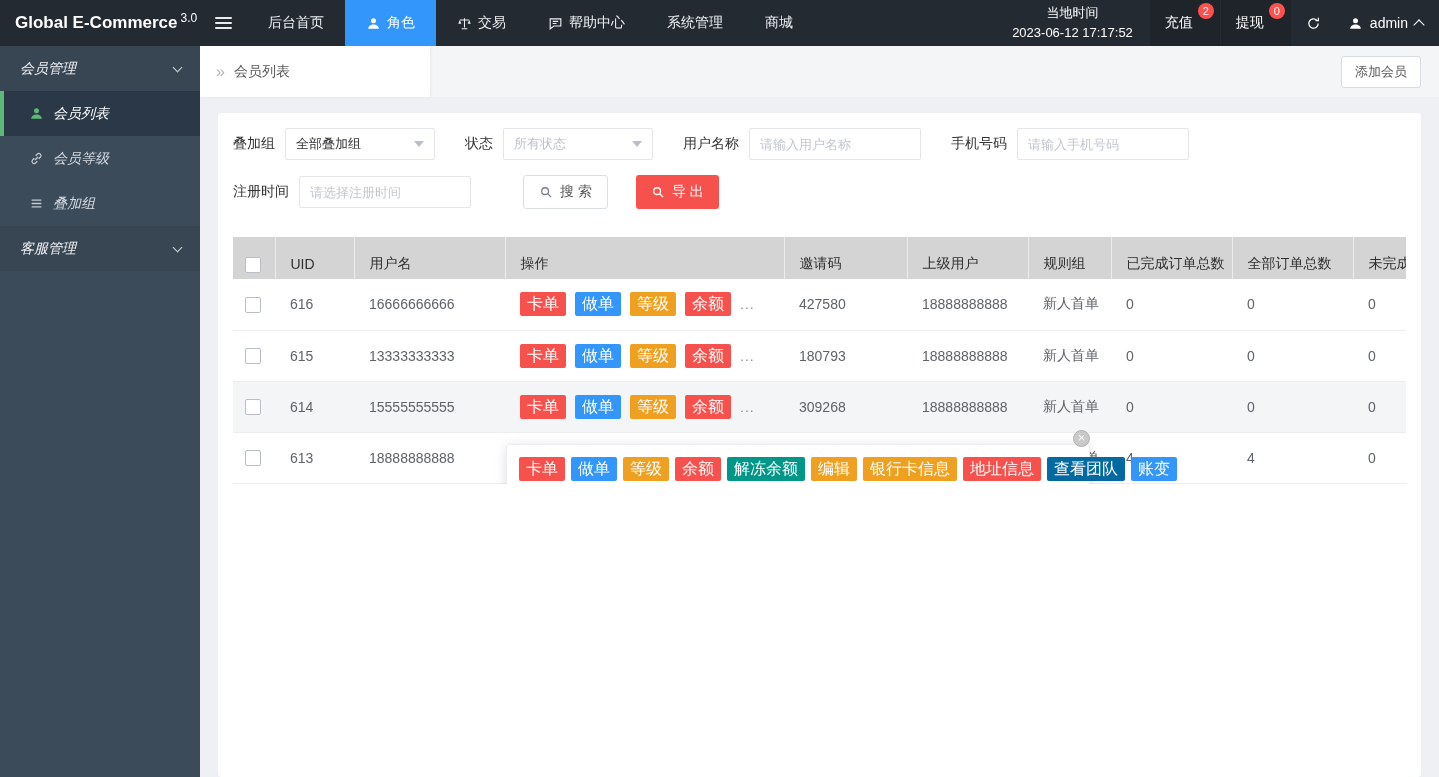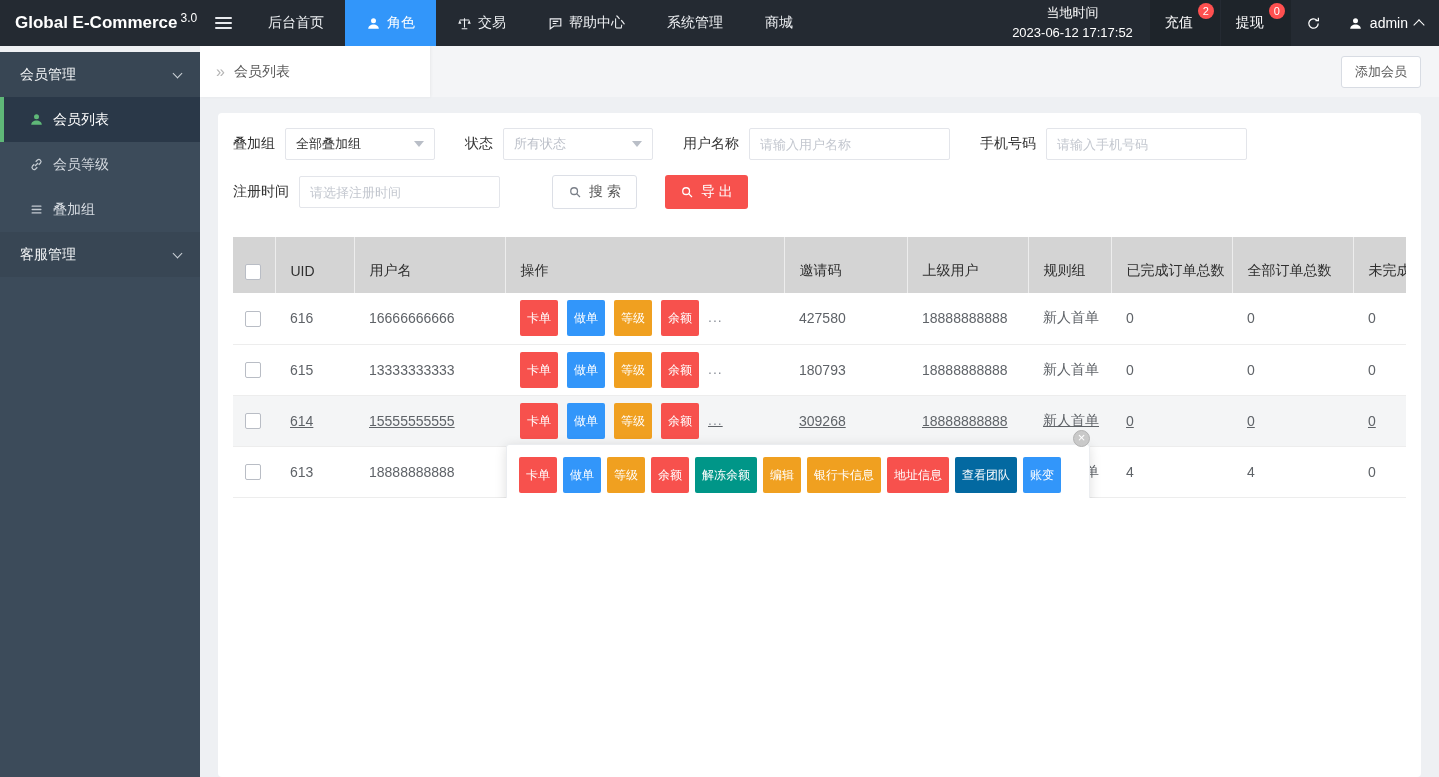--- a/index.html
+++ b/index.html
@@ -19,21 +19,21 @@
   .nav-item.active{background:#3296fa;color:#fff;}
   .topbar-right{margin-left:auto;display:flex;align-items:stretch;}
   .time-block{display:flex;flex-direction:column;justify-content:center;align-items:center;padding:0 16px;font-size:13px;line-height:1.55;white-space:nowrap;}
   .quick-action{position:relative;display:flex;align-items:center;padding:0 27px 0 15px;font-size:14px;cursor:pointer;background:rgba(0,0,0,.14);margin-left:1px;white-space:nowrap;}
   .badge{position:absolute;top:3px;right:6px;min-width:16px;height:16px;line-height:16px;border-radius:8px;background:#ff5050;color:#fff;font-size:11px;text-align:center;padding:0 3px;}
   .refresh-btn{display:flex;align-items:center;padding:0 15px;cursor:pointer;}
   .user-menu{display:flex;align-items:center;gap:7px;padding:0 16px 0 12px;cursor:pointer;font-size:14px;}
   .caret-up{width:8px;height:8px;border-left:1.6px solid #fff;border-top:1.6px solid #fff;transform:rotate(45deg);margin-top:4px;}
 
   
-  .sidebar{position:fixed;top:52px;left:0;bottom:0;width:200px;background:#3c4b5a;overflow:hidden;}
+  .sidebar{position:fixed;top:46px;left:0;bottom:0;width:200px;background:#3c4b5a;overflow:hidden;font-style:italic;}
   .menu-group{height:45px;display:flex;align-items:center;justify-content:space-between;padding:0 19px 0 20px;color:#f2f4f6;font-size:14px;cursor:pointer;background:rgba(0,0,0,.06);}
   .chev{width:7px;height:7px;border-right:1.6px solid #cdd3d9;border-bottom:1.6px solid #cdd3d9;transform:rotate(45deg);margin-top:-3px;}
   .menu-item{height:45px;display:flex;align-items:center;gap:9px;padding-left:25px;color:#d5dae0;font-size:14px;cursor:pointer;border-left:4px solid transparent;}
   .menu-item .icon{color:#c3cad1;}
   .menu-item.active{background:#2a3848;border-left-color:#5fb878;color:#fff;}
   .menu-item.active .icon{color:#5fb878;}
 
   
   .main{position:fixed;top:46px;left:200px;right:0;bottom:0;display:flex;flex-direction:column;background:#eef0f3;overflow:hidden;}
   .crumb-bar{height:51px;flex:none;background:#f4f5f7;display:flex;align-items:center;position:relative;}
@@ -45,38 +45,38 @@
   .card{background:#fff;border-radius:4px;padding:15px;height:100%;}
 
   
   .filter-row{display:flex;align-items:center;margin-bottom:15px;}
   .filter-item{display:flex;align-items:center;margin-right:30px;}
   .filter-item label{font-size:14px;color:#333;margin-right:10px;white-space:nowrap;}
   .select{width:150px;height:32px;border:1px solid #e3e5ea;border-radius:2px;display:flex;align-items:center;justify-content:space-between;padding:0 10px;background:#fff;cursor:pointer;}
   .sel-value{font-size:13px;color:#333;}
   .sel-value.placeholder{color:#bcc0c9;}
   .sel-arrow{width:0;height:0;border-left:5px solid transparent;border-right:5px solid transparent;border-top:6px solid #b9bec7;}
-  .text-input{width:201px;height:32px;border:1px solid #e3e5ea;border-radius:2px;padding:0 10px;font-size:13px;color:#333;outline:none;font-family:inherit;}
+  .text-input{width:172px;height:32px;border:1px solid #e3e5ea;border-radius:2px;padding:0 10px;font-size:13px;color:#333;outline:none;font-family:inherit;}
   .text-input::placeholder{color:#c3c7cf;}
   .search-btn{display:flex;align-items:center;gap:7px;height:34px;padding:0 15px;background:#fff;border:1px solid #dcdfe6;border-radius:3px;font-size:14px;color:#595959;cursor:pointer;margin-left:22px;font-family:inherit;}
   .search-btn .icon{color:#7a7f88;}
   .search-btn .icon svg,.export-btn .icon svg{width:14px;height:14px;}
   .export-btn{display:flex;align-items:center;gap:7px;height:34px;padding:0 15px;background:#f7514d;border:none;border-radius:3px;font-size:14px;color:#fff;cursor:pointer;margin-left:28px;font-family:inherit;}
   .export-btn .icon{color:#fff;}
 
   
   .table-wrap{position:relative;margin-top:28px;overflow:hidden;}
   table.grid{border-collapse:collapse;table-layout:fixed;width:1300px;}
-  thead th{background:#d4d4d4;height:56px;font-weight:400;text-align:left;padding:12px 0 0 15px;font-size:14px;color:#2f2f2f;border-right:1px solid rgba(0,0,0,.07);white-space:nowrap;overflow:hidden;}
+  thead th{background:#d4d4d4;height:42px;font-weight:400;text-align:left;padding:12px 0 0 15px;font-size:14px;color:#2f2f2f;border-right:1px solid rgba(0,0,0,.07);white-space:nowrap;overflow:hidden;}
   thead th:last-child{border-right:none;}
   tbody td{height:51px;padding:0 0 0 15px;font-size:14px;color:#5f6368;border-bottom:1px solid #ededed;background:#fff;white-space:nowrap;overflow:hidden;}
-  tr.hl td{background:#f4f5f6;text-decoration:underline;}
+  tr.hl td{background:#f4f5f6;}
   .cb-cell{padding-left:12px !important;}
   .checkbox{display:inline-block;width:16px;height:16px;border:1px solid #b9bdc5;border-radius:2px;background:#fff;vertical-align:middle;cursor:pointer;}
-  .mini-btn{display:inline-block;color:#fff;font-size:12px;padding:12px 7px;border-radius:2px;margin-right:9px;cursor:pointer;line-height:1;white-space:nowrap;}
+  .mini-btn{display:inline-block;color:#fff;font-size:16px;padding:4px 7px;border-radius:2px;margin-right:9px;cursor:pointer;line-height:1;white-space:nowrap;}
   .more-link{color:#8a8f99;cursor:pointer;font-size:14px;letter-spacing:1px;}
 
   
   .popover{position:absolute;left:273px;top:207px;width:584px;background:#fff;border:1px solid #ebedf0;border-radius:3px;box-shadow:0 2px 12px rgba(0,0,0,.13);padding:12px 12px 5px;z-index:20;}
   .pop-row{display:flex;margin-bottom:8px;}
   .pop-row .mini-btn{margin-right:6px;}
   .pop-row .mini-btn:last-child{margin-right:11px;}
   .popover-close{position:absolute;top:-15px;right:-1px;width:17px;height:17px;border-radius:50%;background:#c9c9c9;border:1px solid #b2b2b2;color:#fff;font-size:13px;line-height:14px;text-align:center;cursor:pointer;}
 </style>
 </head>

